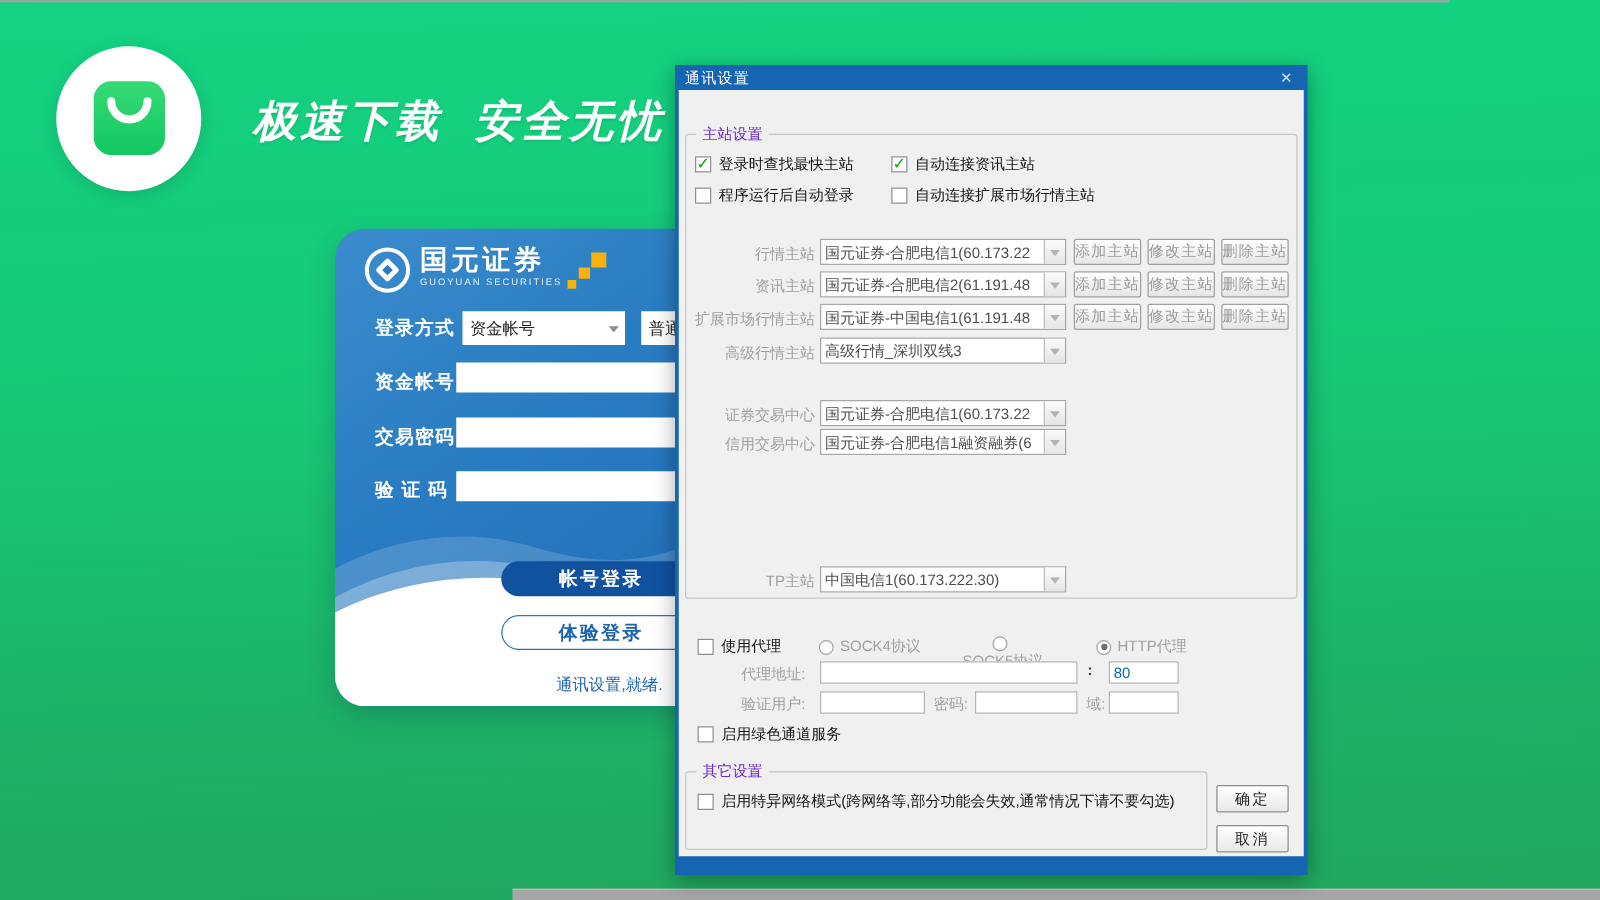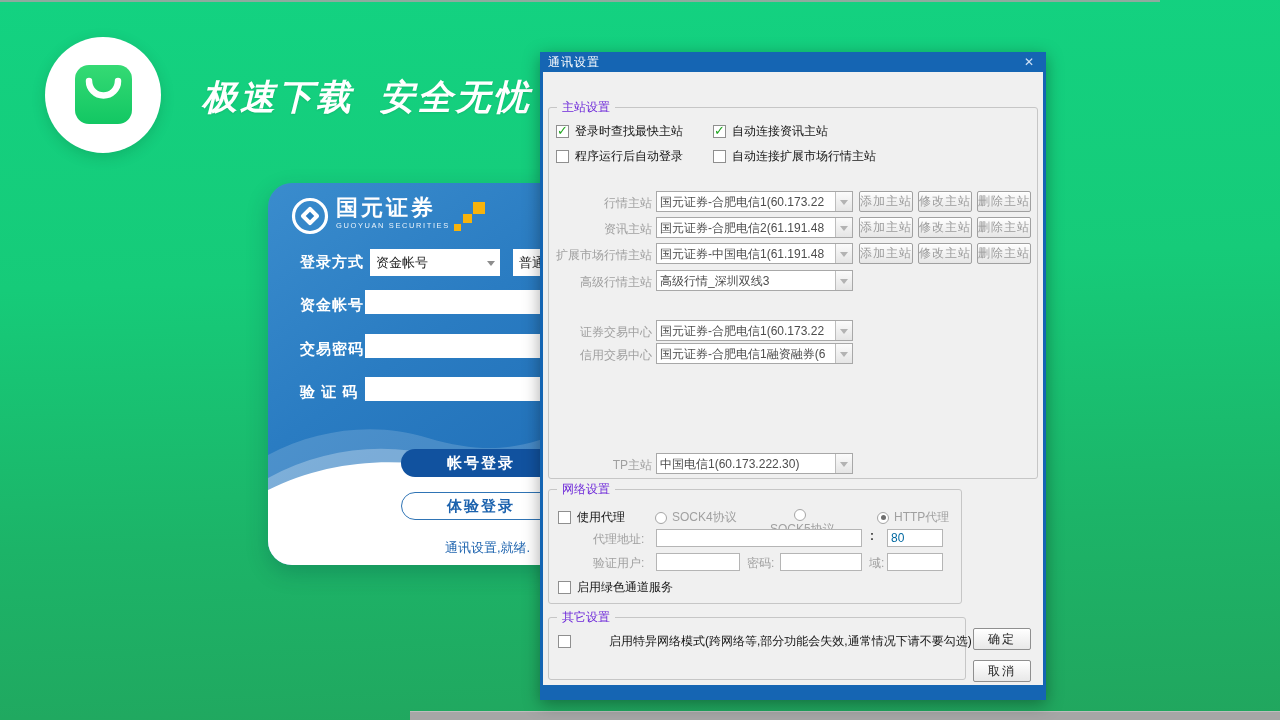--- a/index.html
+++ b/index.html
@@ -248,23 +248,20 @@
       <div class="drow" style="top:381px;">
         <span class="dlabel">TP主站</span>
         <div class="combo">
           <span class="ct">中国电信1(60.173.222.30)</span>
           <span class="ca">
               <i></i>
             </span>
         </div>
       </div>
 
-      <div class="group" style="left:5px;top:417px;width:414px;height:115px;">
-        <span class="glabel">网络设置</span>
-      </div>
 
       <div class="cb" style="left:15px;top:437px;">
         <span class="box"></span>
         <span class="cbl">使用代理</span>
       </div>
       <div class="radio" style="left:112px;top:437px;">
         <span class="circ"></span>
         <span class="rbl">SOCK4协议</span>
       </div>
       <div class="radio" style="left:222px;top:437px;flex-direction:column;">
@@ -289,21 +286,21 @@
       <input class="tinput" style="left: 344px; top: 481px; width: 56px;">
 
       <div class="cb" style="left:15px;top:507px;">
         <span class="box"></span>
         <span class="cbl">启用绿色通道服务</span>
       </div>
 
       <div class="group" style="left:5px;top:545px;width:418px;height:63px;">
         <span class="glabel">其它设置</span>
       </div>
-      <div class="cb" style="left:15px;top:561px;gap:32px;">
+      <div class="cb" style="left:15px;top:561px;">
         <span class="box"></span>
         <span class="cbl">启用特异网络模式(跨网络等,部分功能会失效,通常情况下请不要勾选)</span>
       </div>
 
       <button class="okbtn" style="top:556px;">确定</button>
       <button class="okbtn" style="top:588px;">取消</button>
 
     </div>
   </div>
 

